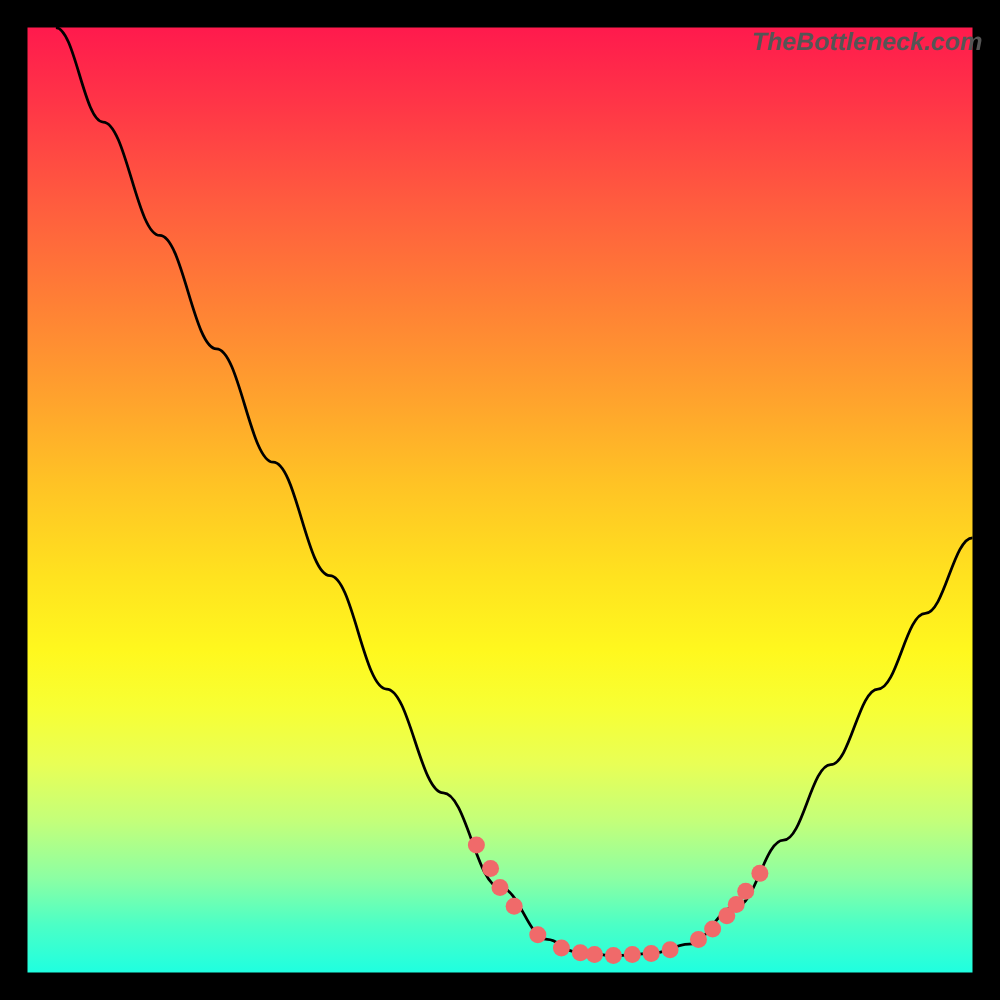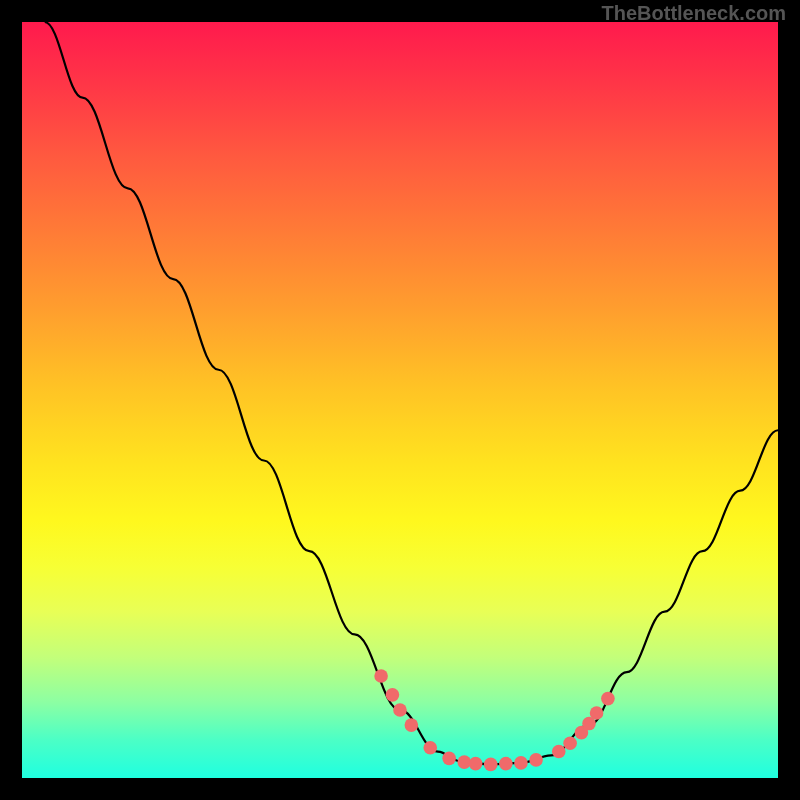--- a/index.html
+++ b/index.html
@@ -6,26 +6,27 @@
   body {
     width: 800px;
     height: 800px;
     background: #000;
     position: relative;
     font-family: Arial, sans-serif;
     overflow: hidden;
   }
   .watermark {
     position: absolute;
-    top: 2px;
+    top: 23px;
     right: 14px;
     color: #555;
     font-size: 20px;
     font-weight: bold;
     z-index: 10;
+    font-style: italic;
   }
   .plot-area {
     position: absolute;
     left: 22px;
     top: 22px;
     width: 756px;
     height: 756px;
   }
   .gradient-bg {
     position: absolute;

